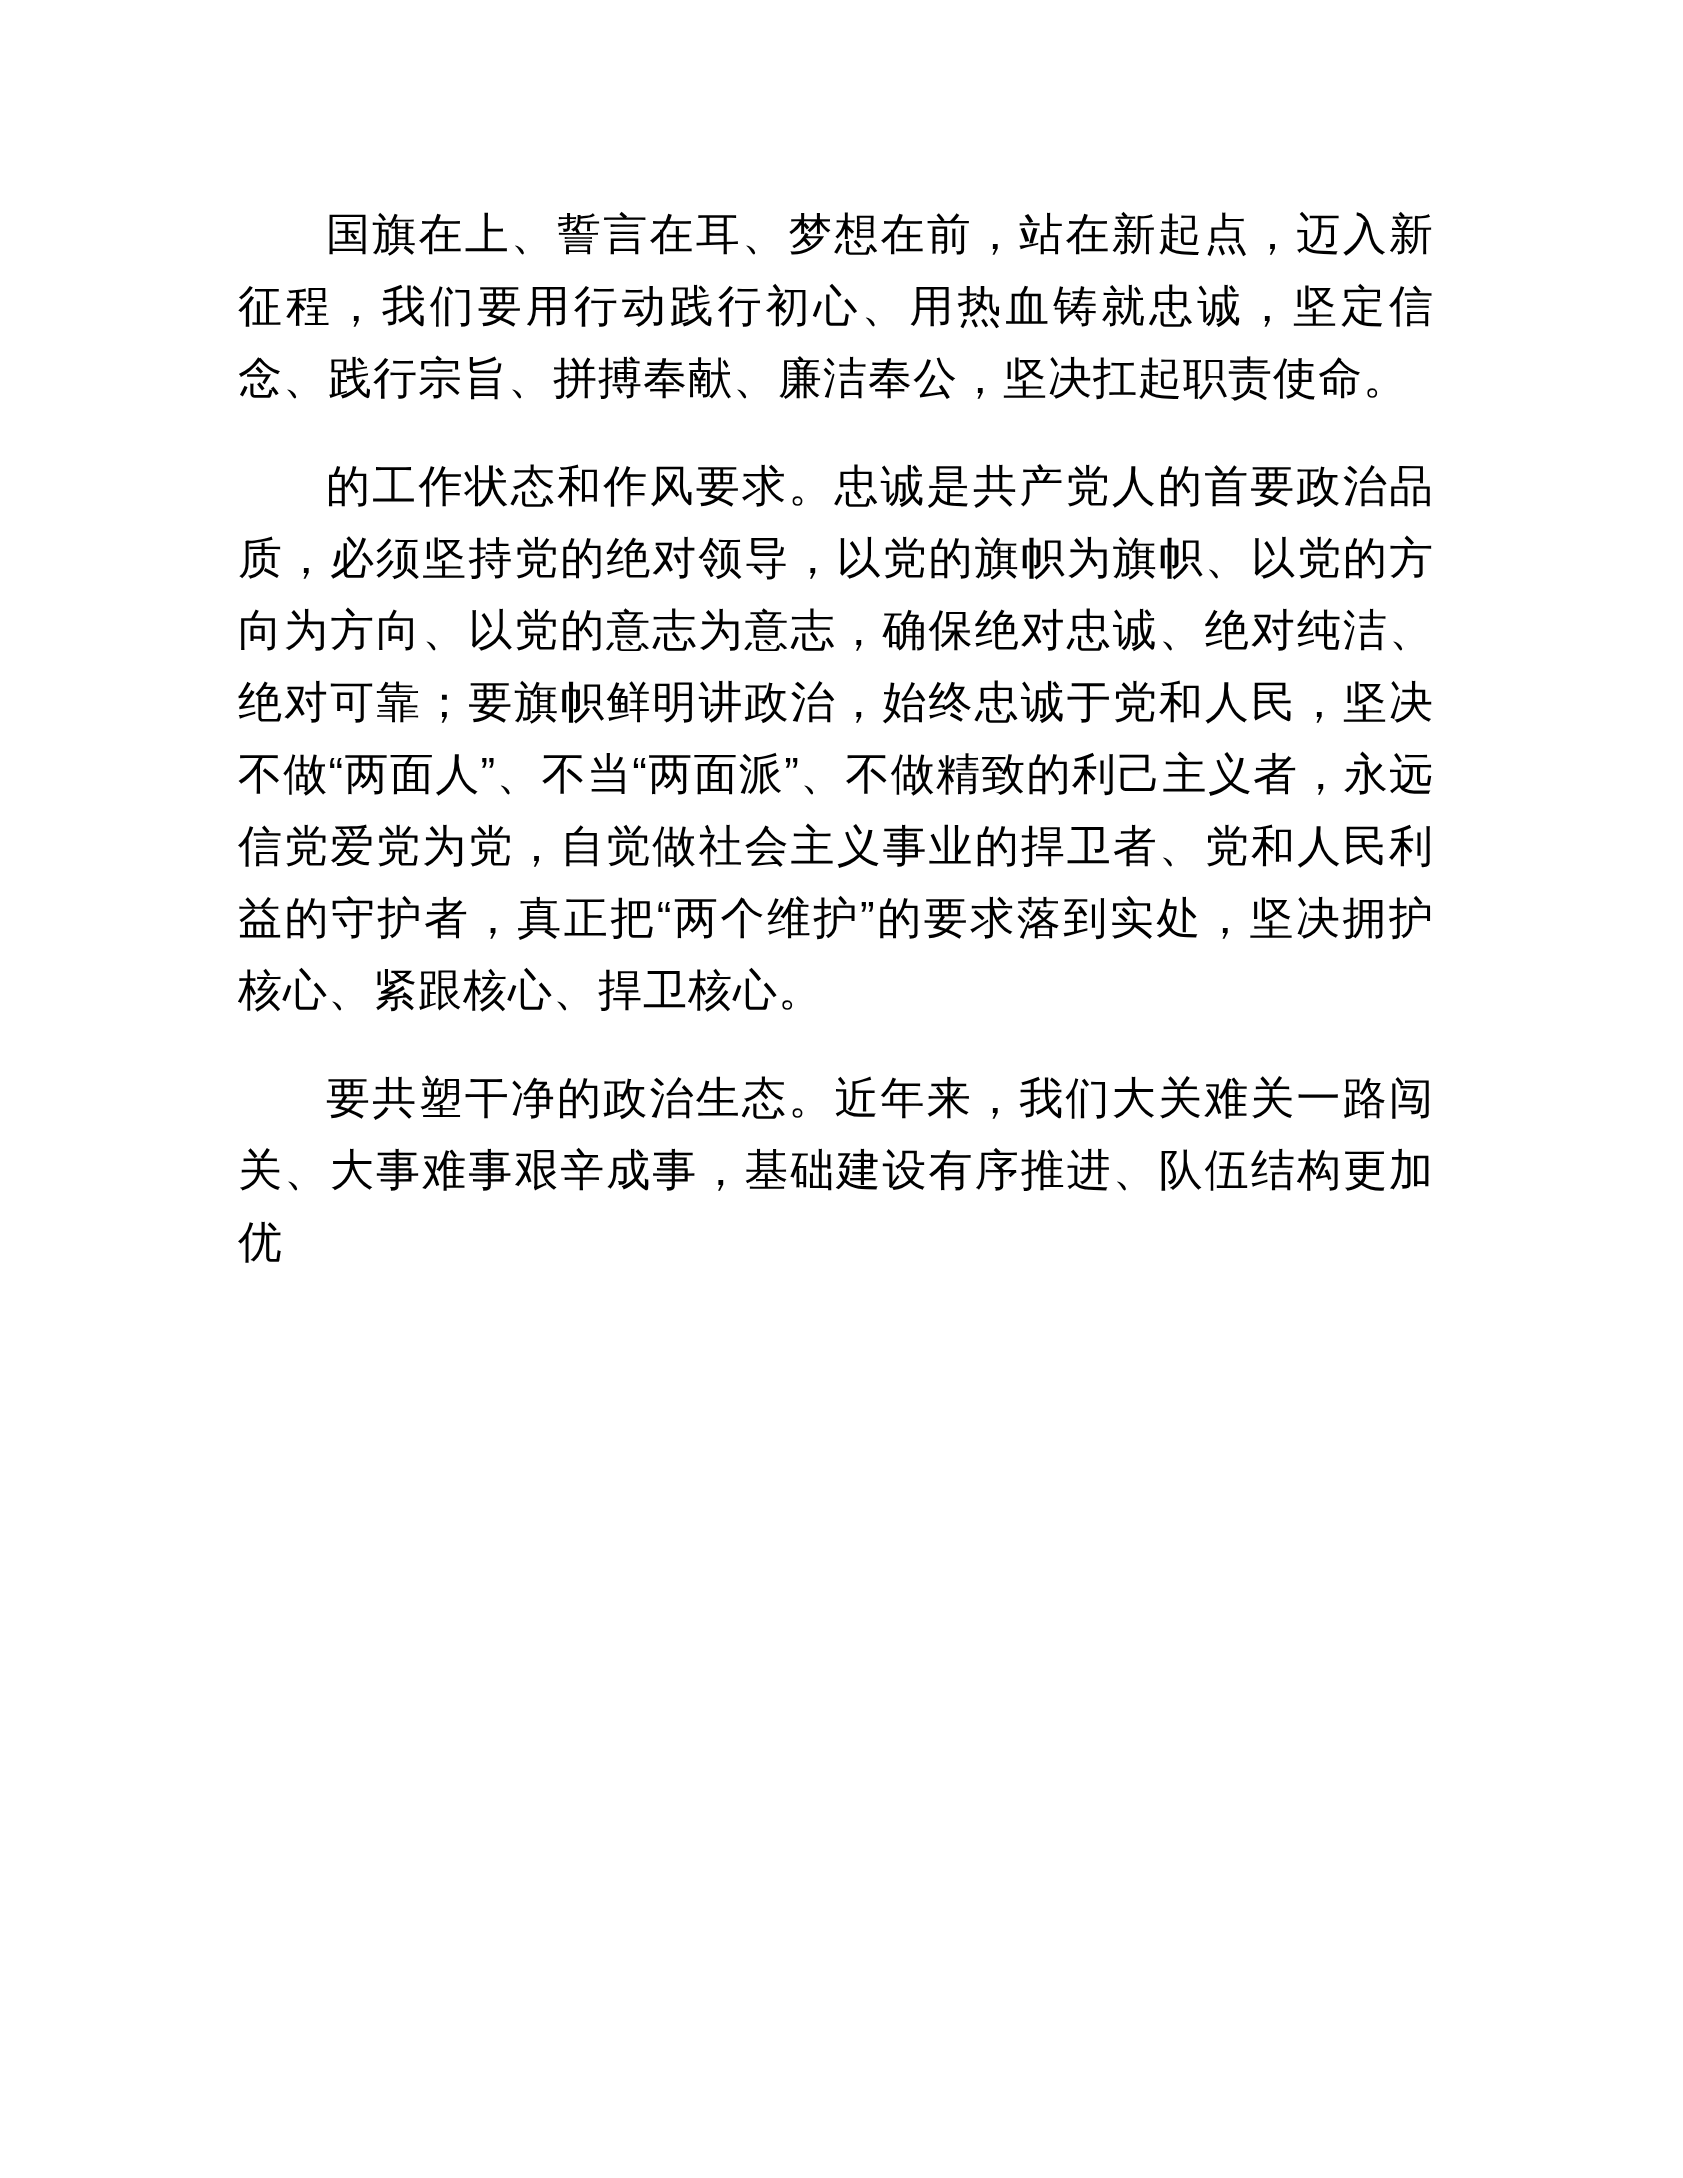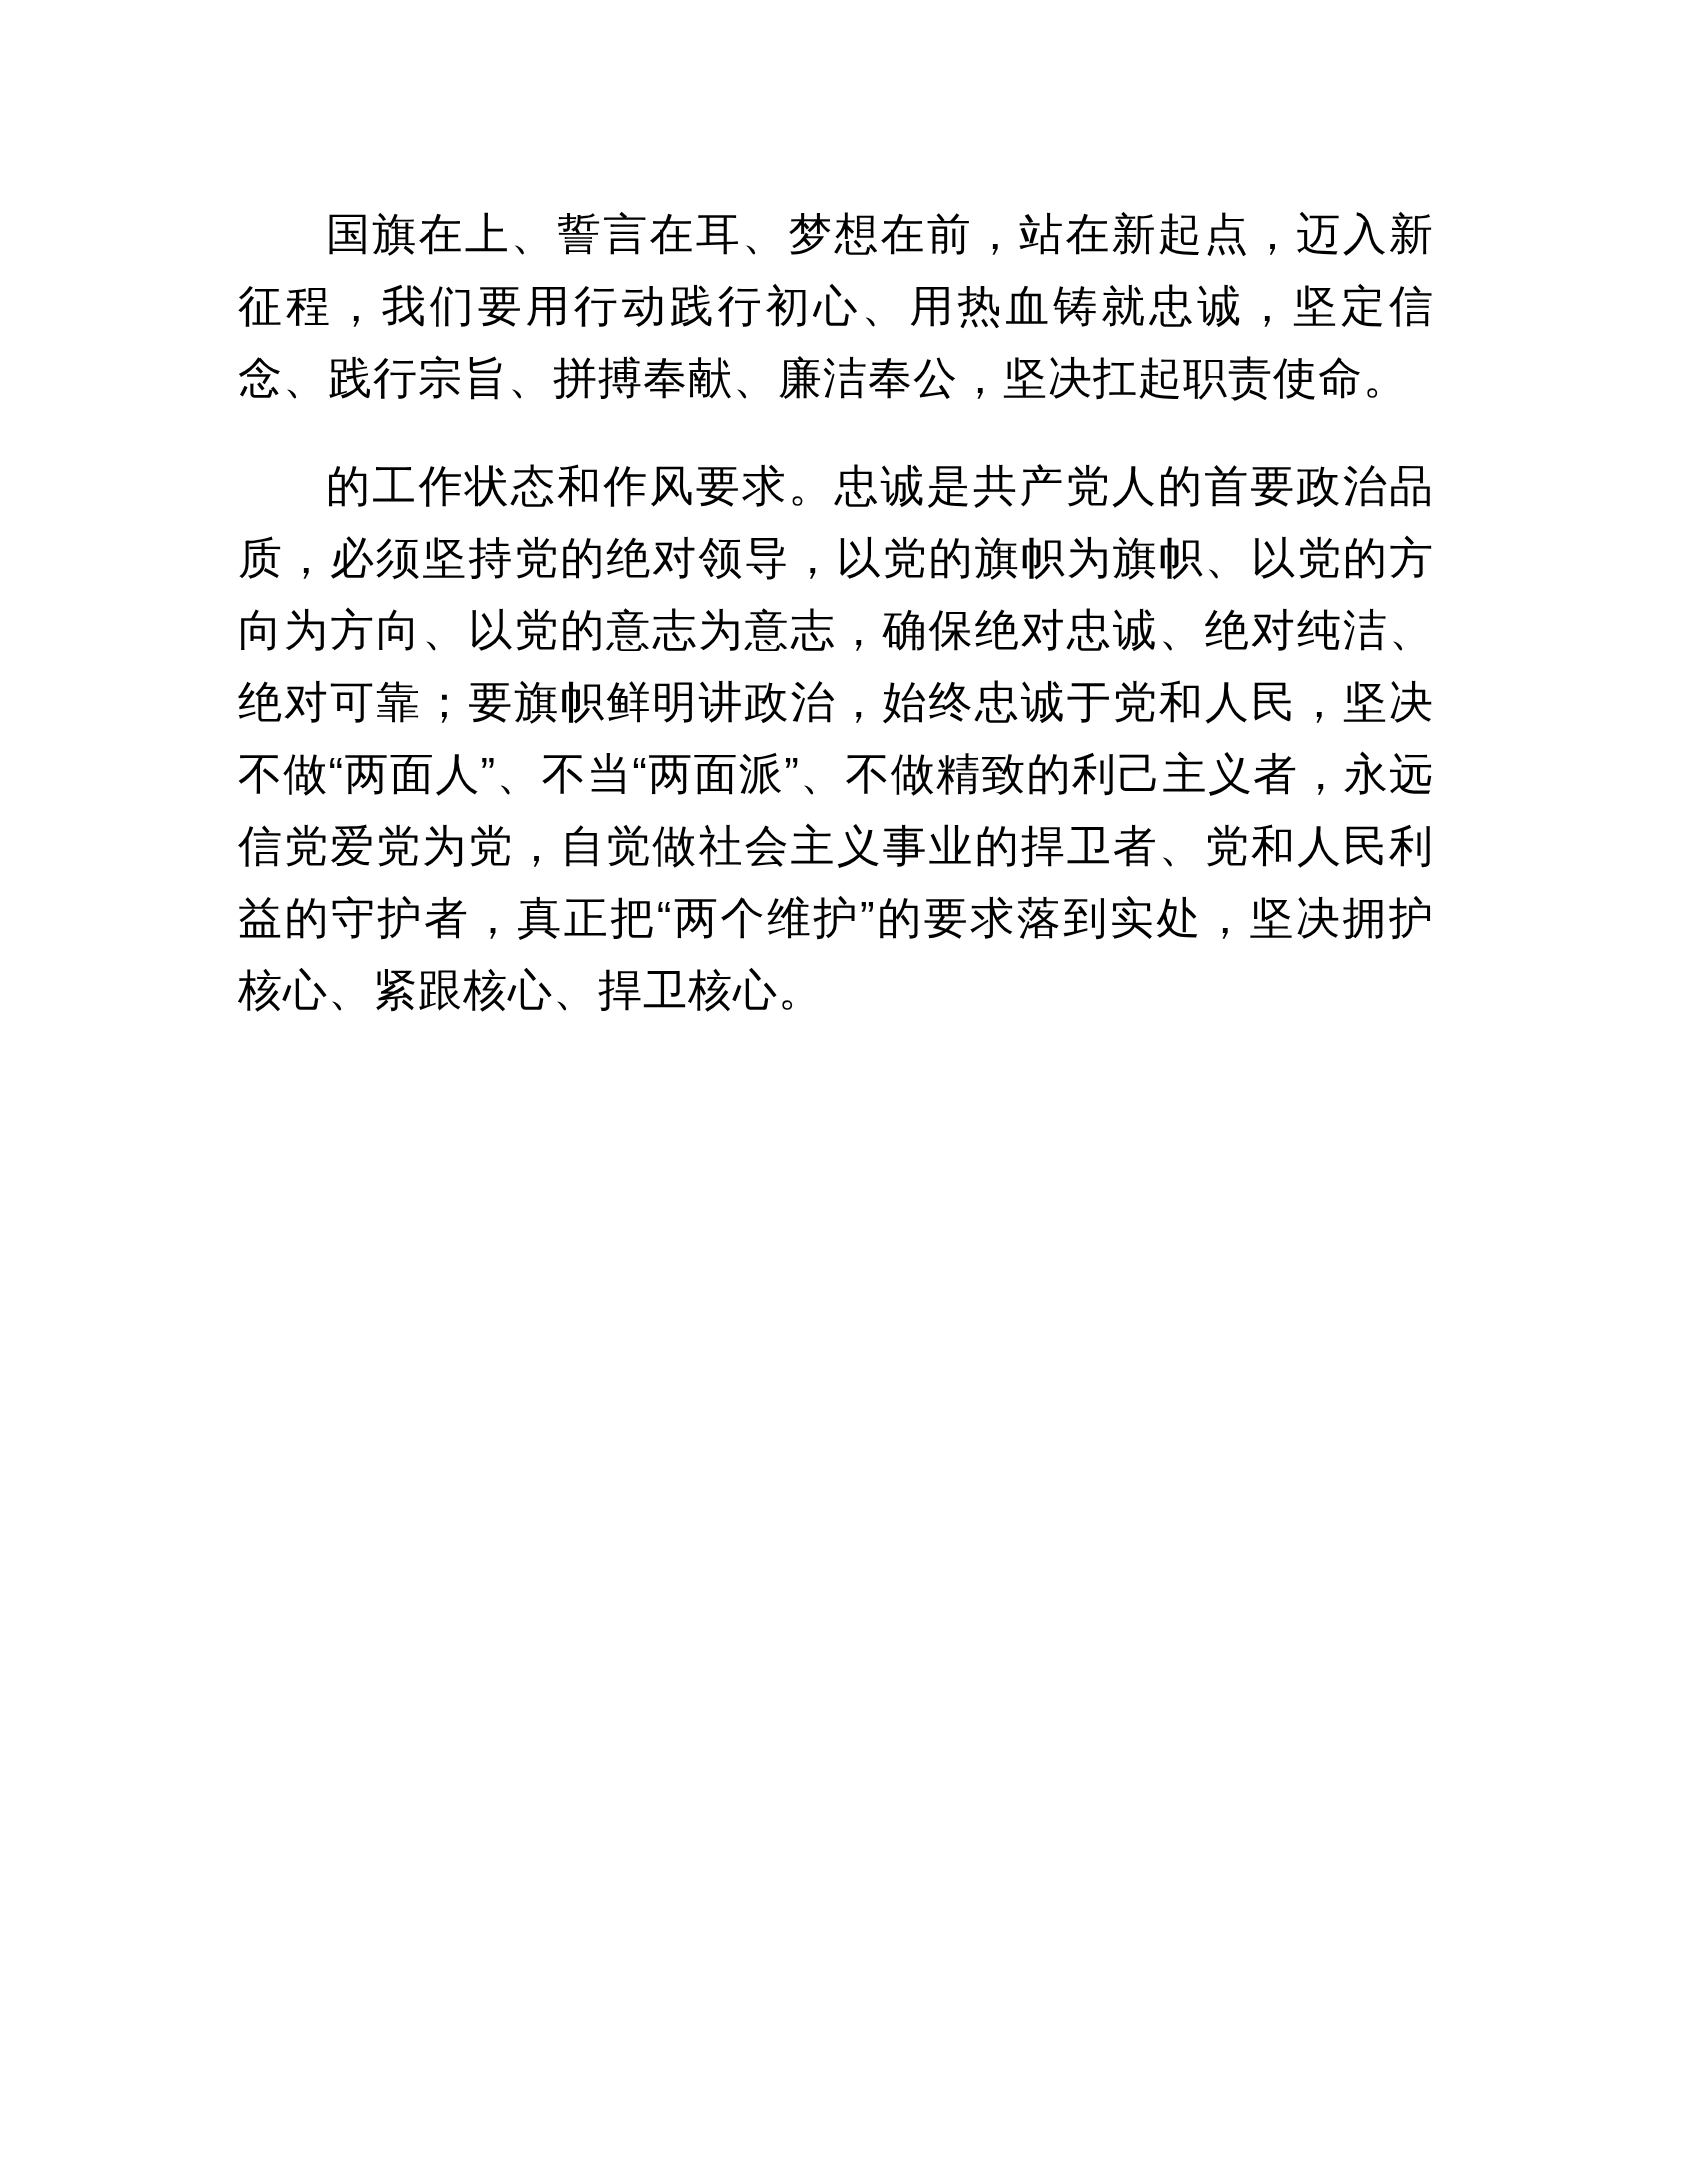--- a/index.html
+++ b/index.html
@@ -28,14 +28,15 @@
       font-weight: 400;
       word-break: break-all;
     }
   </style>
 </head>
 <body>
 
 <div class="page">
   <p class="para">国旗在上、誓言在耳、梦想在前，站在新起点，迈入新征程，我们要用行动践行初心、用热血铸就忠诚，坚定信念、践行宗旨、拼搏奉献、廉洁奉公，坚决扛起职责使命。</p>
   <p class="para">的工作状态和作风要求。忠诚是共产党人的首要政治品质，必须坚持党的绝对领导，以党的旗帜为旗帜、以党的方向为方向、以党的意志为意志，确保绝对忠诚、绝对纯洁、绝对可靠；要旗帜鲜明讲政治，始终忠诚于党和人民，坚决不做“两面人”、不当“两面派”、不做精致的利己主义者，永远信党爱党为党，自觉做社会主义事业的捍卫者、党和人民利益的守护者，真正把“两个维护”的要求落到实处，坚决拥护核心、紧跟核心、捍卫核心。</p>
+  <p class="para">要共塑干净的政治生态。近年来，我们大关难关一路闯关、大事难事艰辛成事，基础建设有序推进、队伍结构更加优</p>
 </div>
 
 
 </body></html>

